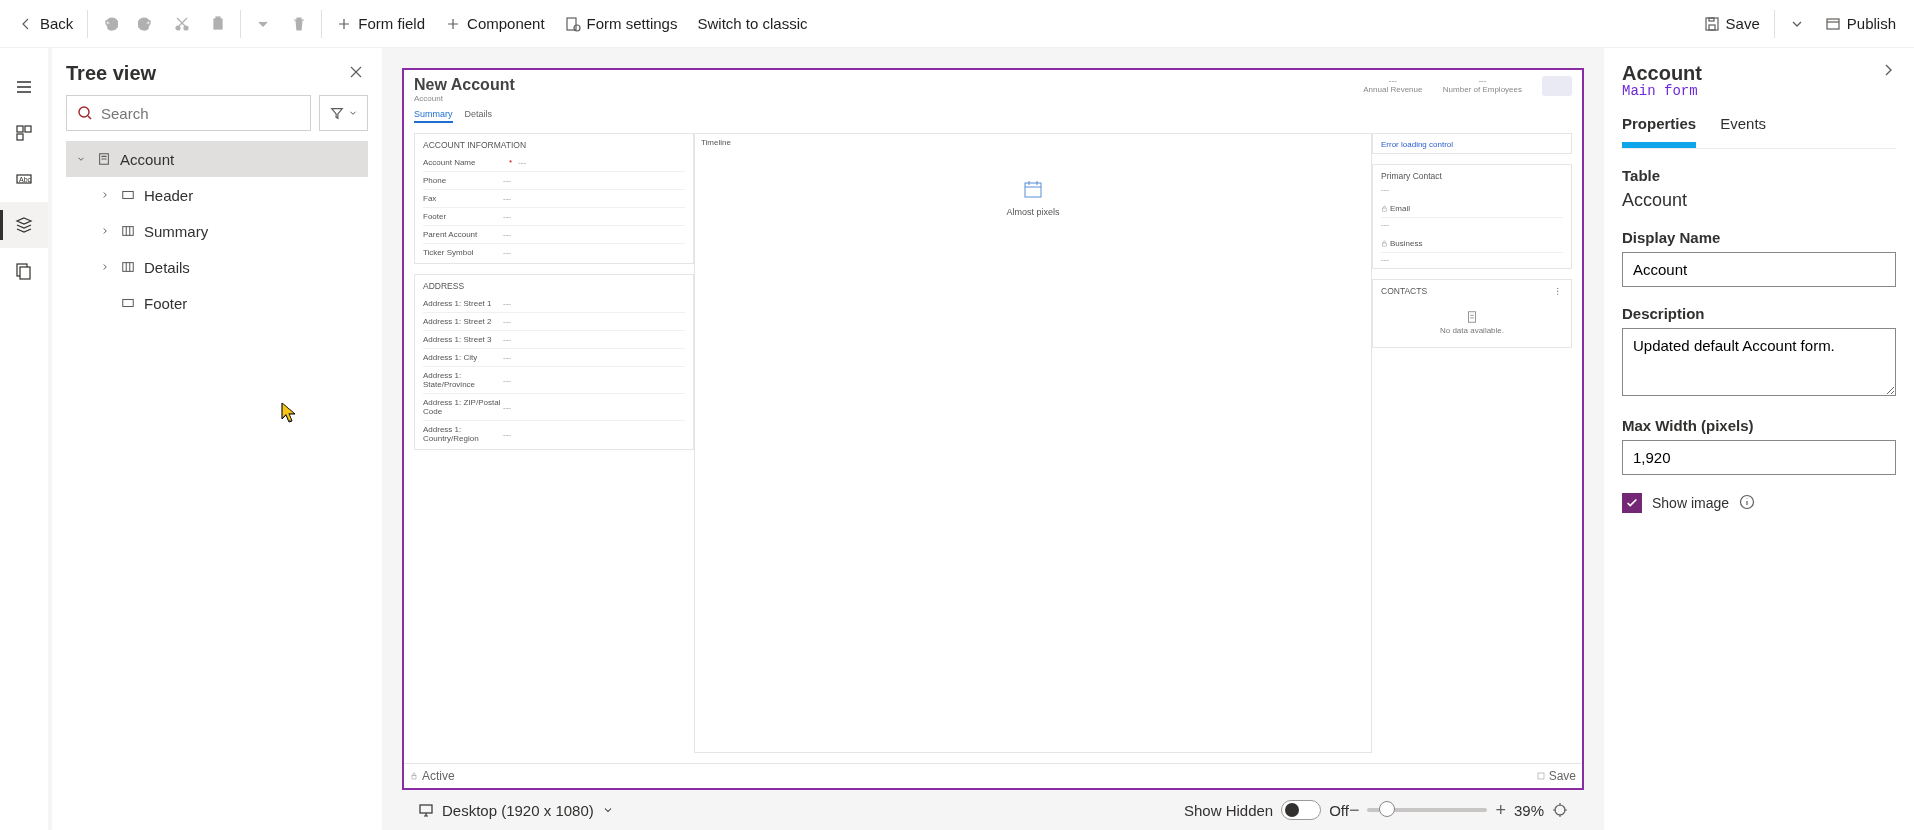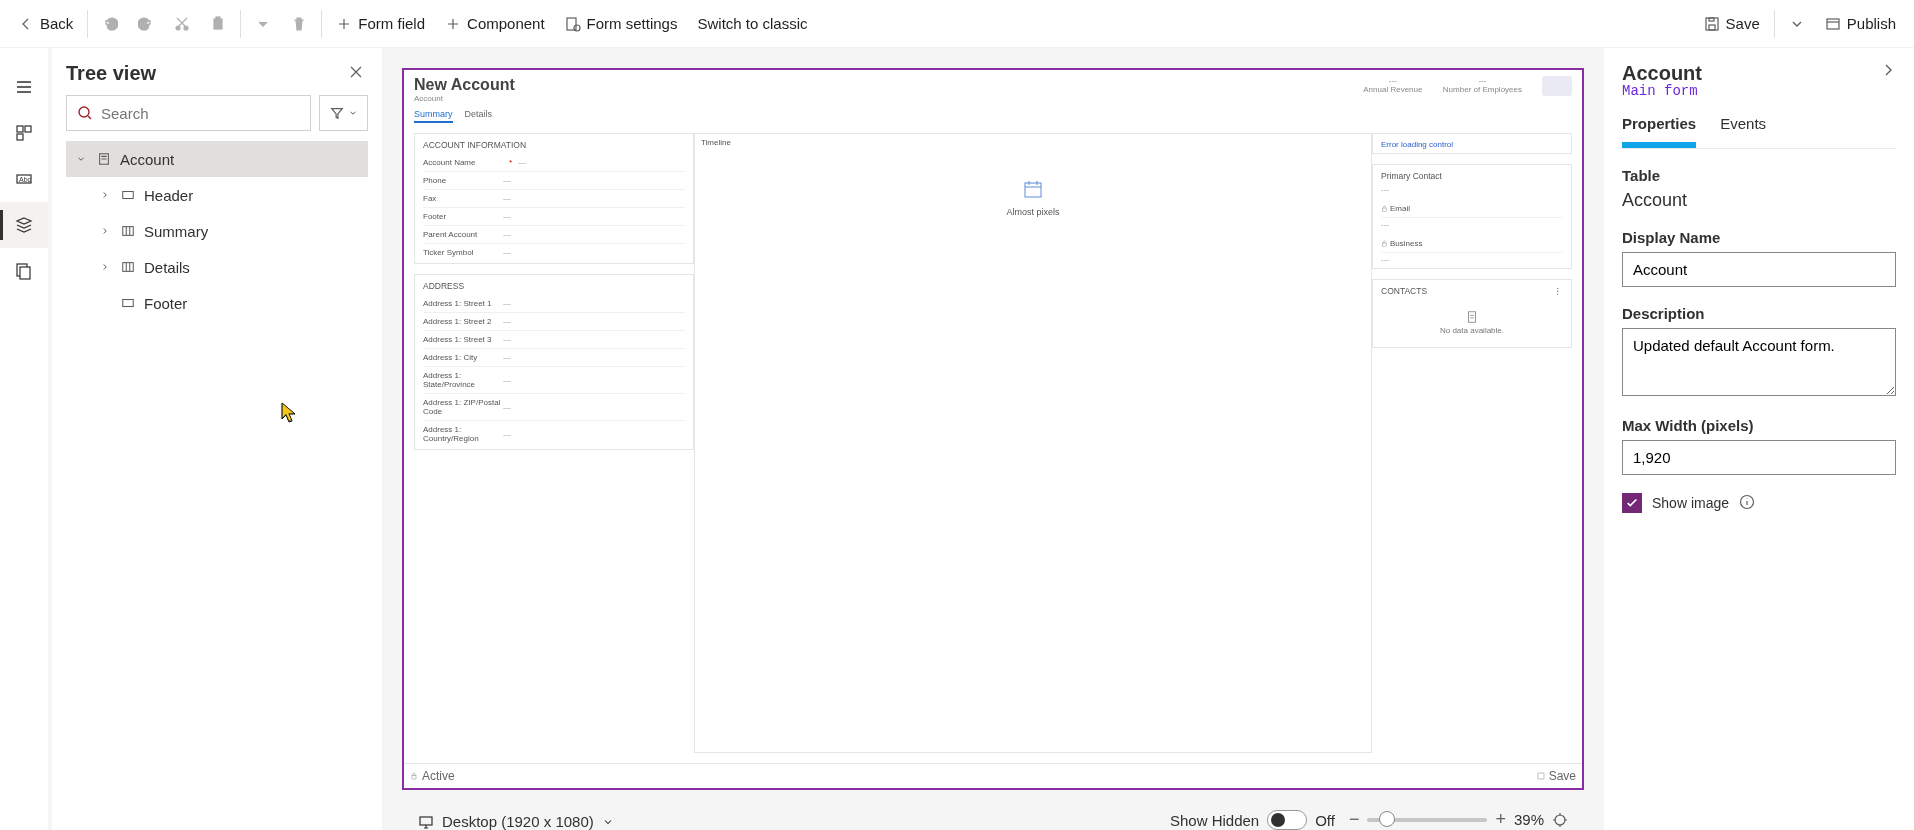--- a/index.html
+++ b/index.html
@@ -65,21 +65,21 @@
   .cfield-row:last-child { border-bottom: none; }
   .cfield-label { width: 80px; color: #555;}
   .cfield-val { color: #999; }
   .timeline-box { flex: 1; display: flex; flex-direction: column; align-items: center; justify-content: flex-start; padding-top:40px;}
   .timeline-icon { width:24px; height:24px; margin-bottom:6px;}
   .errlink { font-size: 8px; color: #2a5ed1; cursor: pointer;}
   .contacts-empty { text-align:center; color:#777; font-size:8px; padding:10px 0;}
   .getdir { text-align:right; font-size:8px; color:#555; padding:2px 6px; display:flex; justify-content:flex-end; align-items:center; gap:4px;}
   .mapdis { font-size:8px; color:#555; padding:4px 8px;}
   .canvas-footer { height:22px; border-top:1px solid #e5e5e5; display:flex; justify-content:space-between; align-items:center; font-size:12px; color:#666; padding:12px 6px;}
-  .bottombar { height: 40px; display: flex; align-items: flex-end; padding: 0 16px; gap: 14px; color: #323130; }
+  .bottombar { height: 40px; display: flex; align-items: center; padding: 0 16px; color: #323130; }
   .dev-drop { display:flex; align-items:center; gap:8px; cursor:pointer; font-size:15px;}
   .bb-spacer { flex:1; }
   .bb-item { display:flex; align-items:center; gap:8px; font-size:15px;}
   .toggle { width:40px; height:20px; background:#fff; border:1px solid #999; border-radius:10px; position:relative; cursor:pointer;}
   .toggle .knob { position:absolute; width:14px; height:14px; background:#323130; border-radius:50%; top:2px; left:3px;}
   .zoom-track { width:120px; height:4px; background:#c8c6c4; border-radius:2px; position:relative; cursor:pointer;}
   .zoom-thumb { position:absolute; width:16px; height:16px; background:#fff; border:1px solid #888; border-radius:50%; top:-7px; left:12px;}
 
   
   .props { width: 310px; background: #fff; display:flex; flex-direction:column; padding:14px 18px; }

